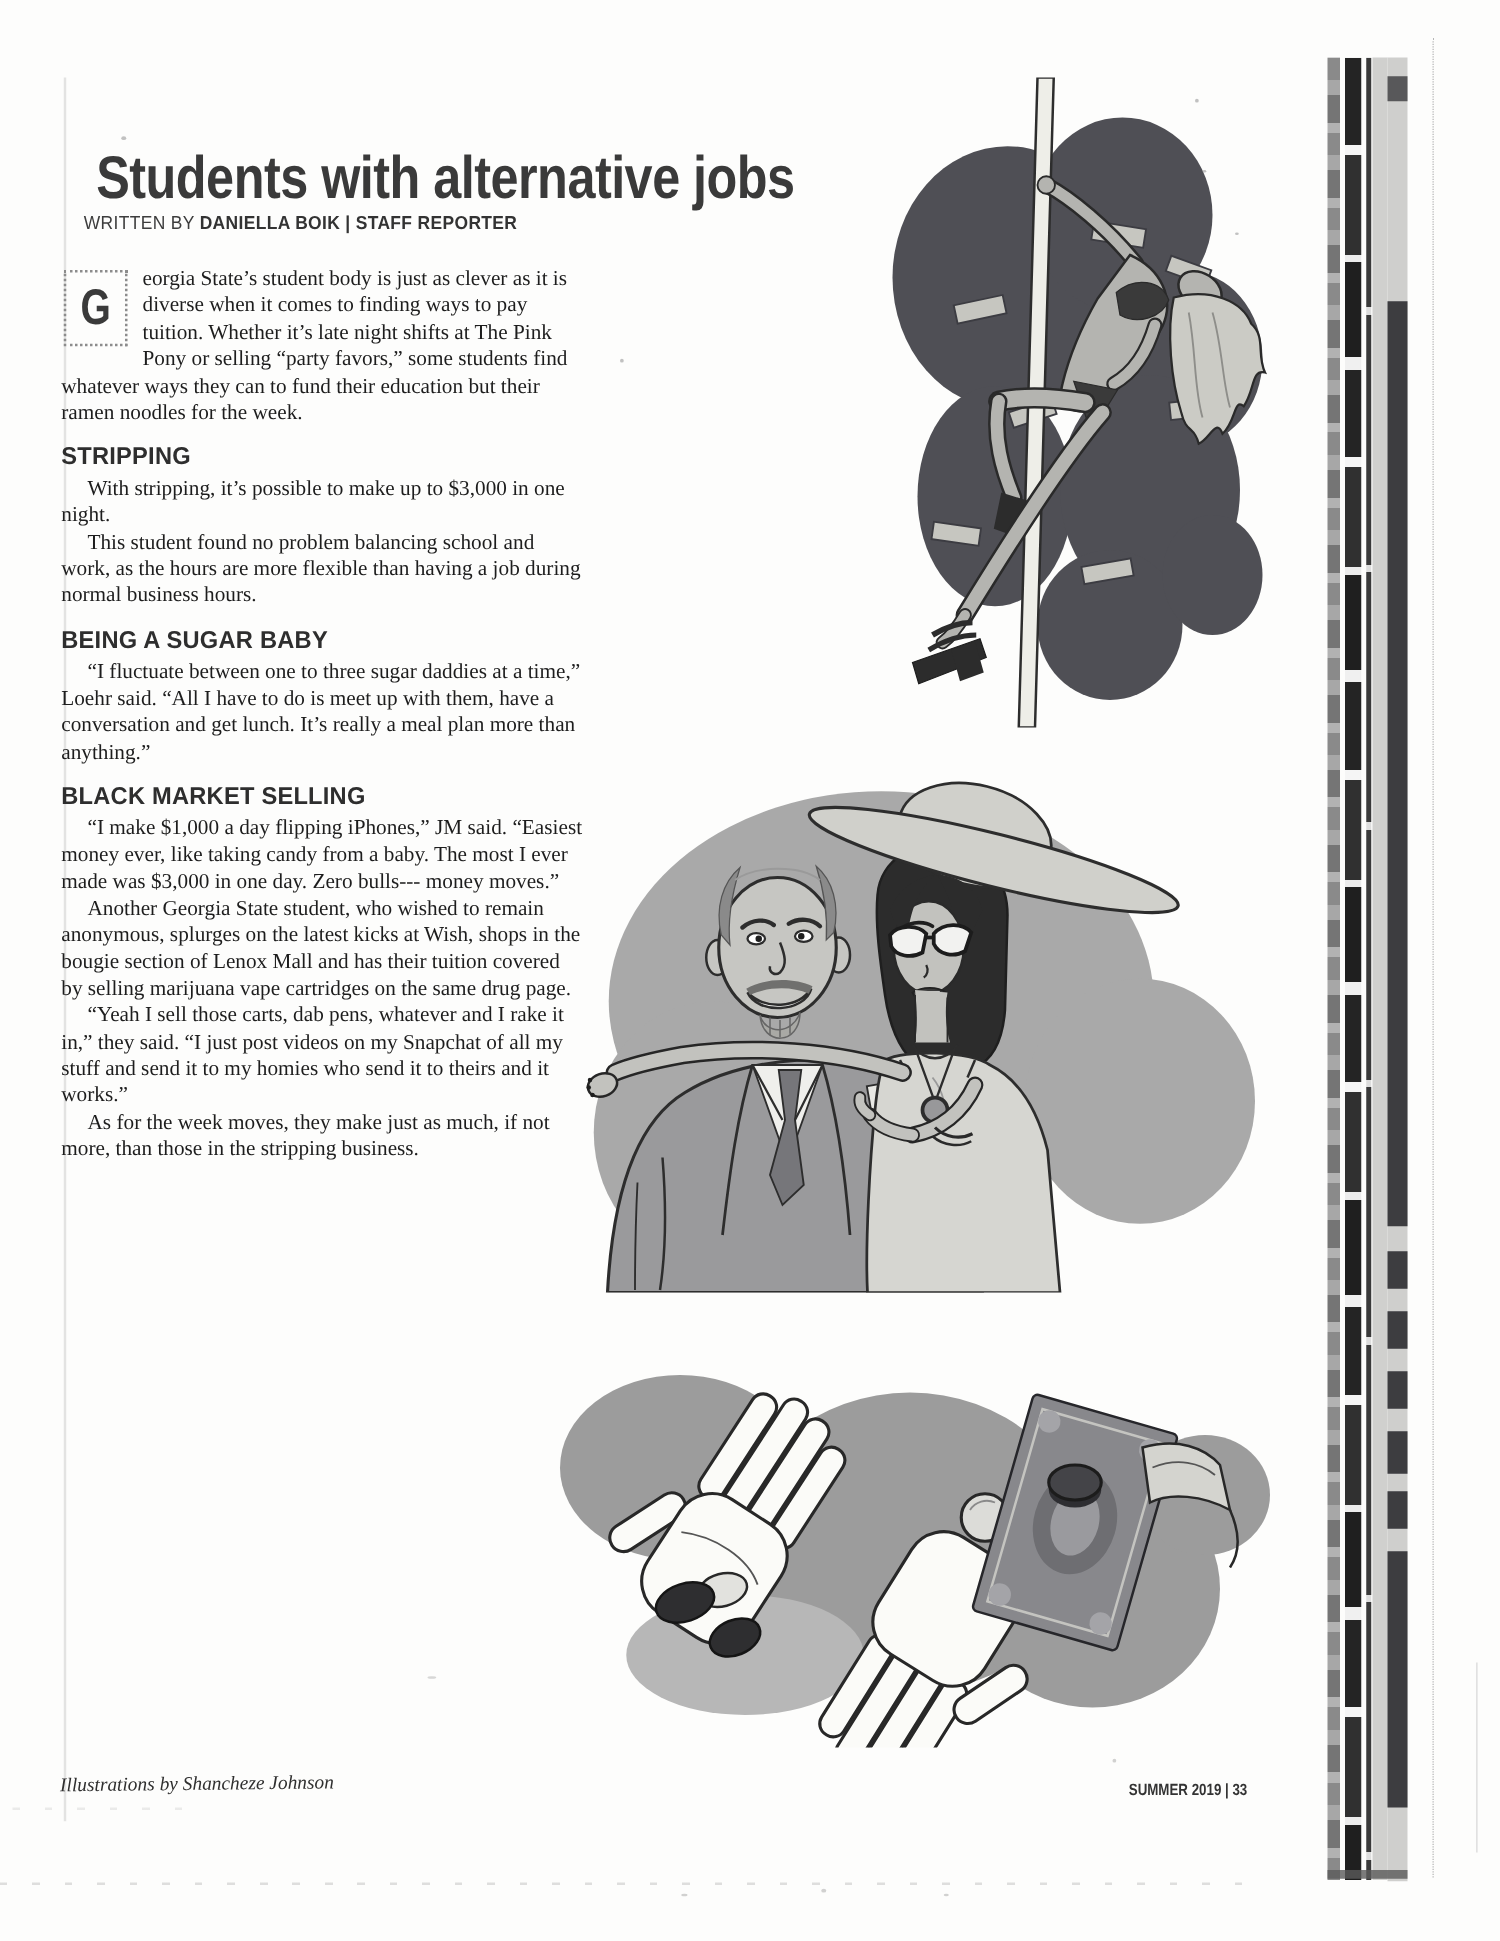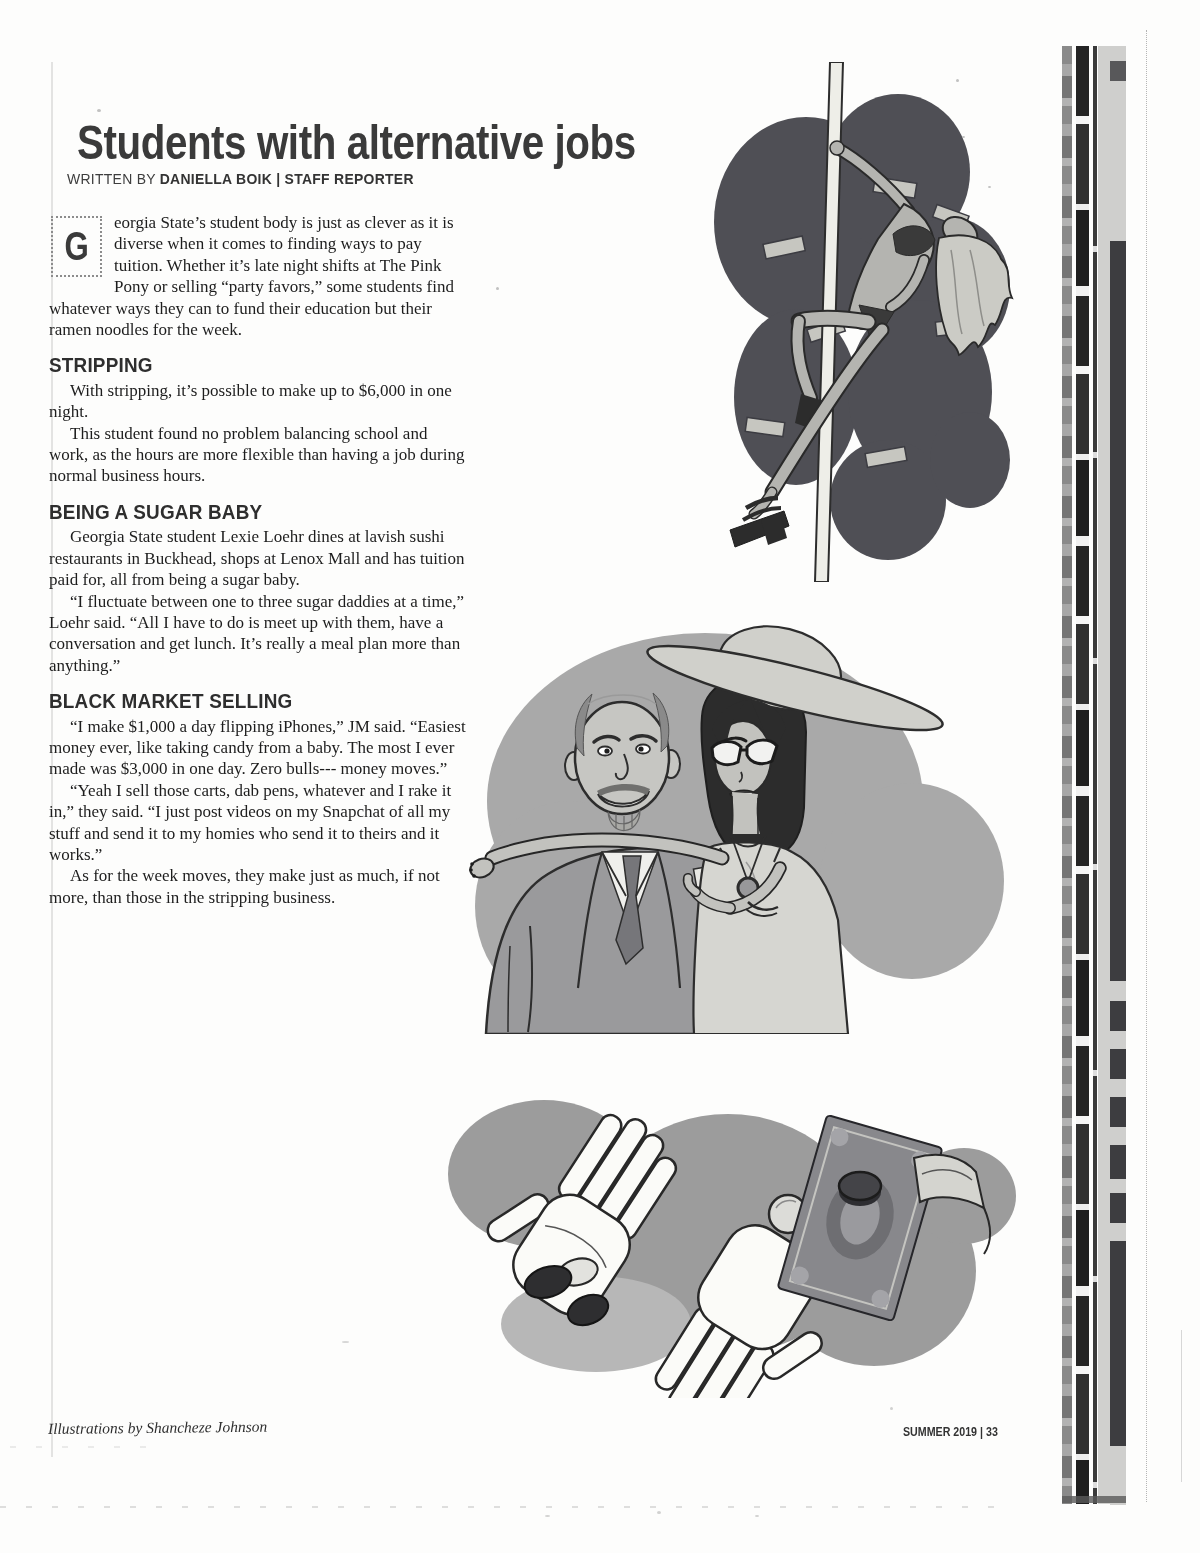--- a/index.html
+++ b/index.html
@@ -76,29 +76,29 @@
   </div>
 
   <div class="column">
     <p class="intro">
       <span class="dropcap-box">
           <span>G</span>
         </span><span>eorgia State’s student body is just as clever as it is diverse when it comes to finding ways to pay tuition. Whether it’s late night shifts at The Pink Pony or selling “party favors,” some students find whatever ways they can to fund their education but their ramen noodles for the week.</span>
     </p>
 
     <h2 class="sec-h">STRIPPING</h2>
-    <p>With stripping, it’s possible to make up to $6,000 in one night.</p>
+    <p>With stripping, it’s possible to make up to $3,000 in one night.</p>
     <p>This student found no problem balancing school and work, as the hours are more flexible than having a job during normal business hours.</p>
 
     <h2 class="sec-h">BEING A SUGAR BABY</h2>
-    <p>Georgia State student Lexie Loehr dines at lavish sushi restaurants in Buckhead, shops at Lenox Mall and has tuition paid for, all from being a sugar baby.</p>
     <p>“I fluctuate between one to three sugar daddies at a time,” Loehr said. “All I have to do is meet up with them, have a conversation and get lunch. It’s really a meal plan more than anything.”</p>
 
     <h2 class="sec-h">BLACK MARKET SELLING</h2>
     <p>“I make $1,000 a day flipping iPhones,” JM said. “Easiest money ever, like taking candy from a baby. The most I ever made was $3,000 in one day. Zero bulls--- money moves.”</p>
+    <p>Another Georgia State student, who wished to remain anonymous, splurges on the latest kicks at Wish, shops in the bougie section of Lenox Mall and has their tuition covered by selling marijuana vape cartridges on the same drug page.</p>
     <p>“Yeah I sell those carts, dab pens, whatever and I rake it in,” they said. “I just post videos on my Snapchat of all my stuff and send it to my homies who send it to theirs and it works.”</p>
     <p>As for the week moves, they make just as much, if not more, than those in the stripping business.</p>
   </div>
 
   <svg class="illo illo1" viewBox="0 0 372 520" aria-hidden="true">
     <g fill="#4f4f55">
       <ellipse cx="118" cy="160" rx="92" ry="105"></ellipse>
       <ellipse cx="210" cy="110" rx="72" ry="78"></ellipse>
       <ellipse cx="262" cy="225" rx="60" ry="70"></ellipse>
       <ellipse cx="108" cy="335" rx="62" ry="88"></ellipse>

